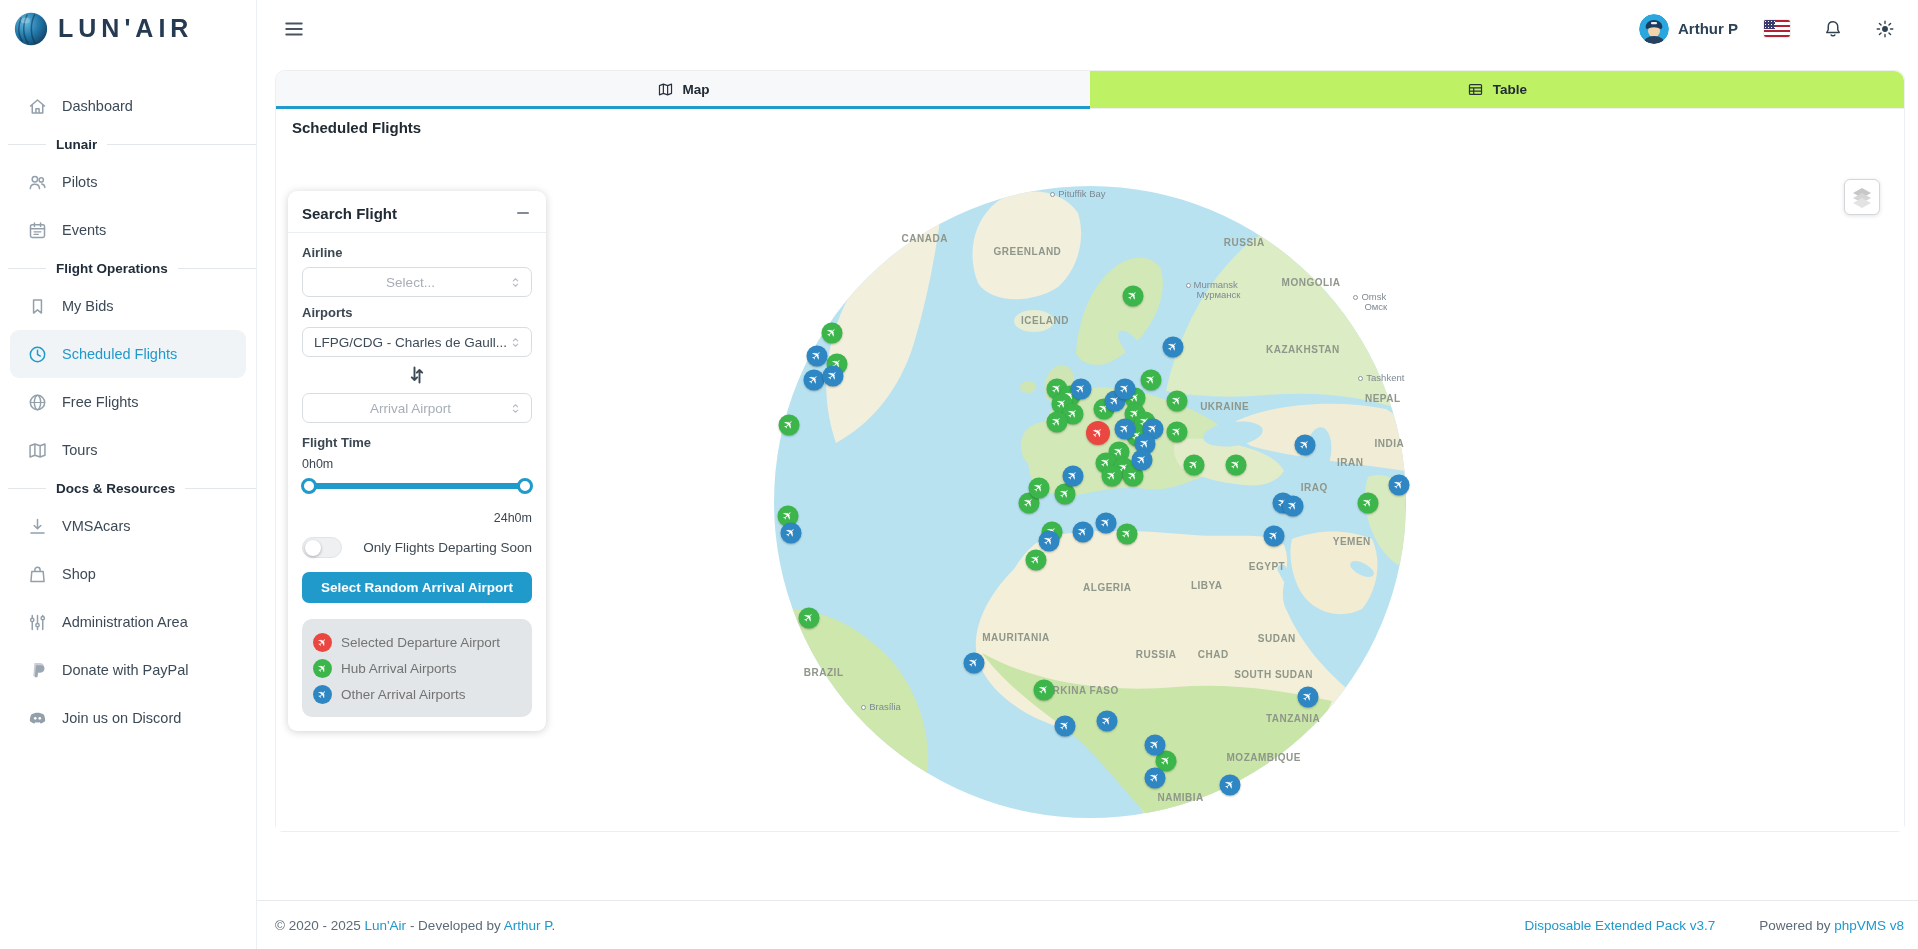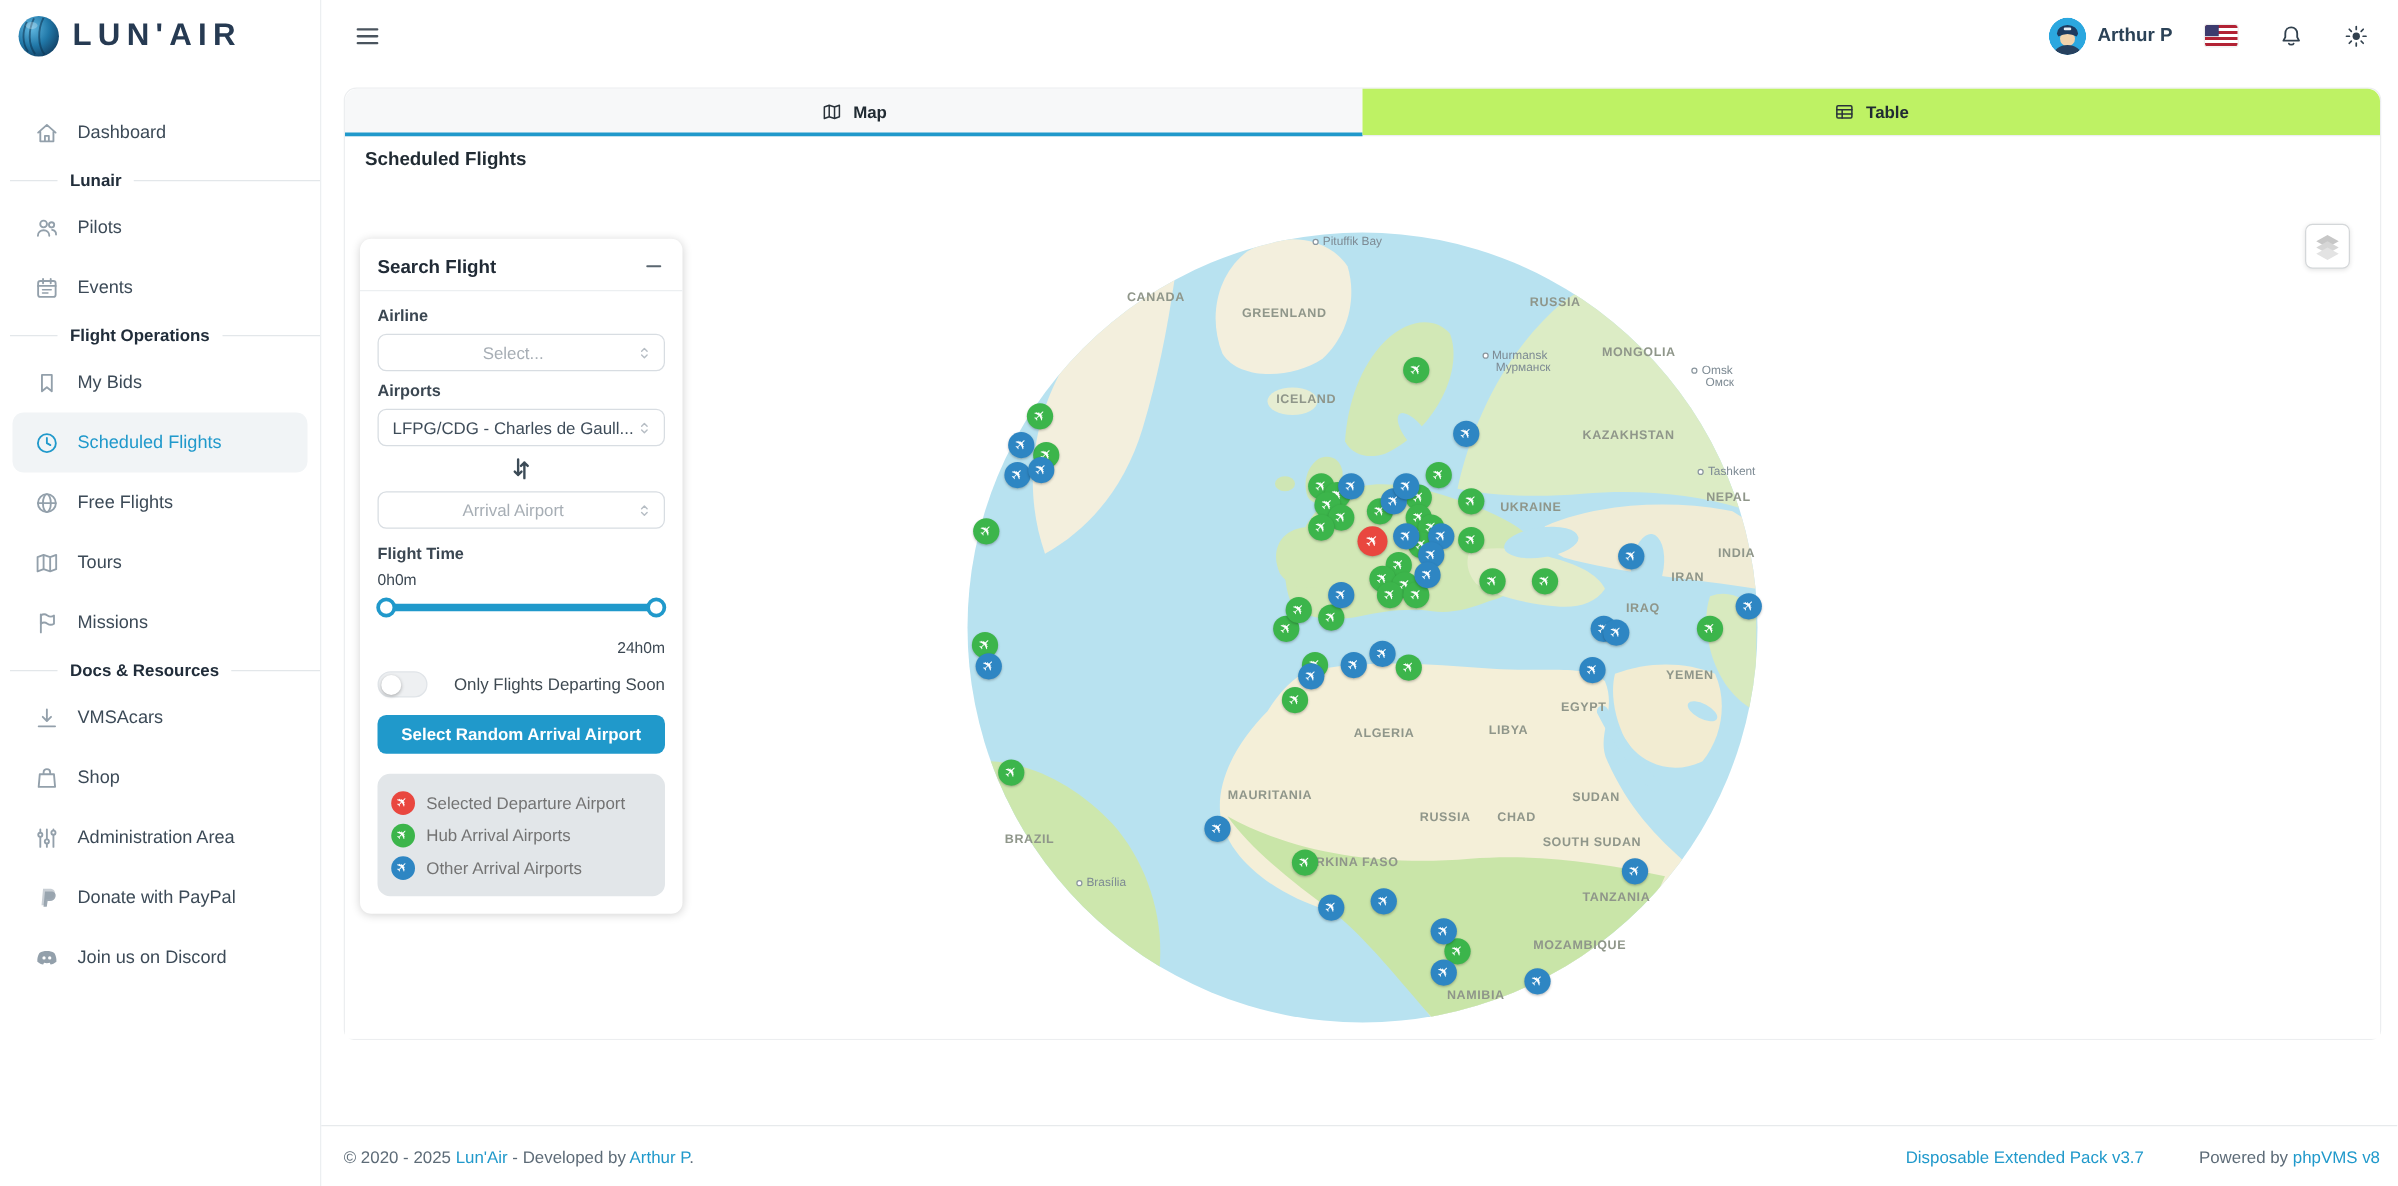--- a/index.html
+++ b/index.html
@@ -200,29 +200,20 @@
         </span>
         <span class="nlabel">Free Flights</span>
       </div>
       <div class="nav-item">
         <span class="ficon">
           <svg viewBox="0 0 24 24" fill="none" stroke="currentColor" stroke-width="1.7" stroke-linecap="round" stroke-linejoin="round">
             <path d="M3.5 6.5 L9 4.5 L15 6.5 L20.5 4.5 V17.5 L15 19.5 L9 17.5 L3.5 19.5 Z M9 4.5 V17.5 M15 6.5 V19.5"></path>
           </svg>
         </span>
         <span class="nlabel">Tours</span>
-      </div>
-      <div class="nav-item">
-        <span class="ficon">
-          <svg viewBox="0 0 24 24" fill="none" stroke="currentColor" stroke-width="1.7" stroke-linecap="round" stroke-linejoin="round">
-            <path d="M6.5 20.5 V4"></path>
-            <path d="M6.5 5 C8.5 3.6 10.5 3.6 12.5 5 C14.5 6.4 16.5 6.4 18.5 5 V12.5 C16.5 13.9 14.5 13.9 12.5 12.5 C10.5 11.1 8.5 11.1 6.5 12.5 Z"></path>
-          </svg>
-        </span>
-        <span class="nlabel">Missions</span>
       </div>
       <div class="nav-section">
         <span class="sec-label">Docs &amp; Resources</span>
       </div>
       <div class="nav-item">
         <span class="ficon">
           <svg viewBox="0 0 24 24" fill="none" stroke="currentColor" stroke-width="1.7" stroke-linecap="round" stroke-linejoin="round">
             <path d="M12 4 V14.2 M8.2 10.8 L12 14.6 L15.8 10.8 M4.5 19.5 H19.5"></path>
           </svg>
         </span>

